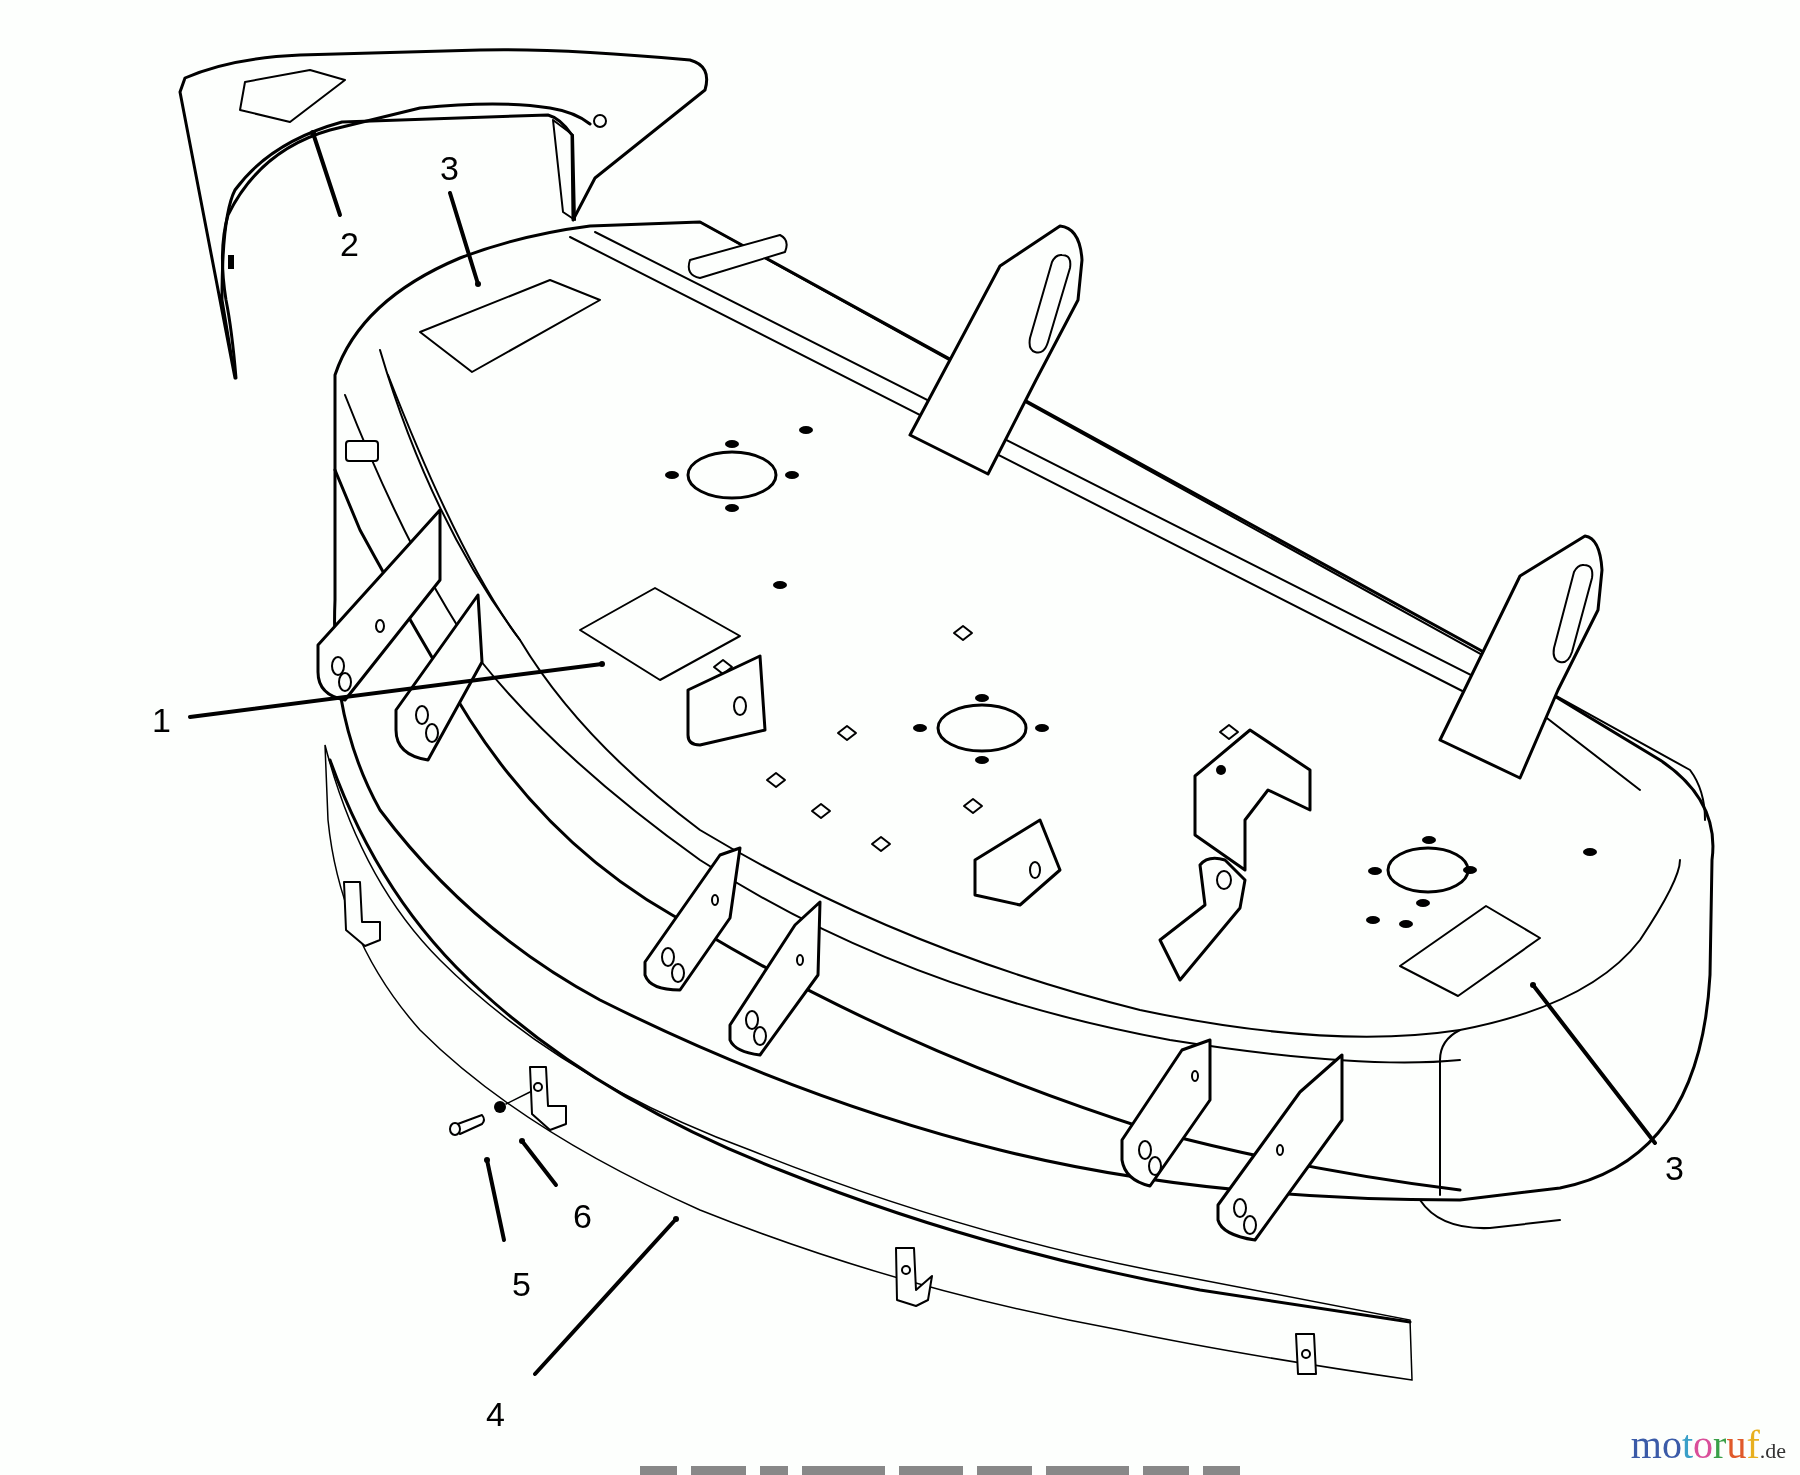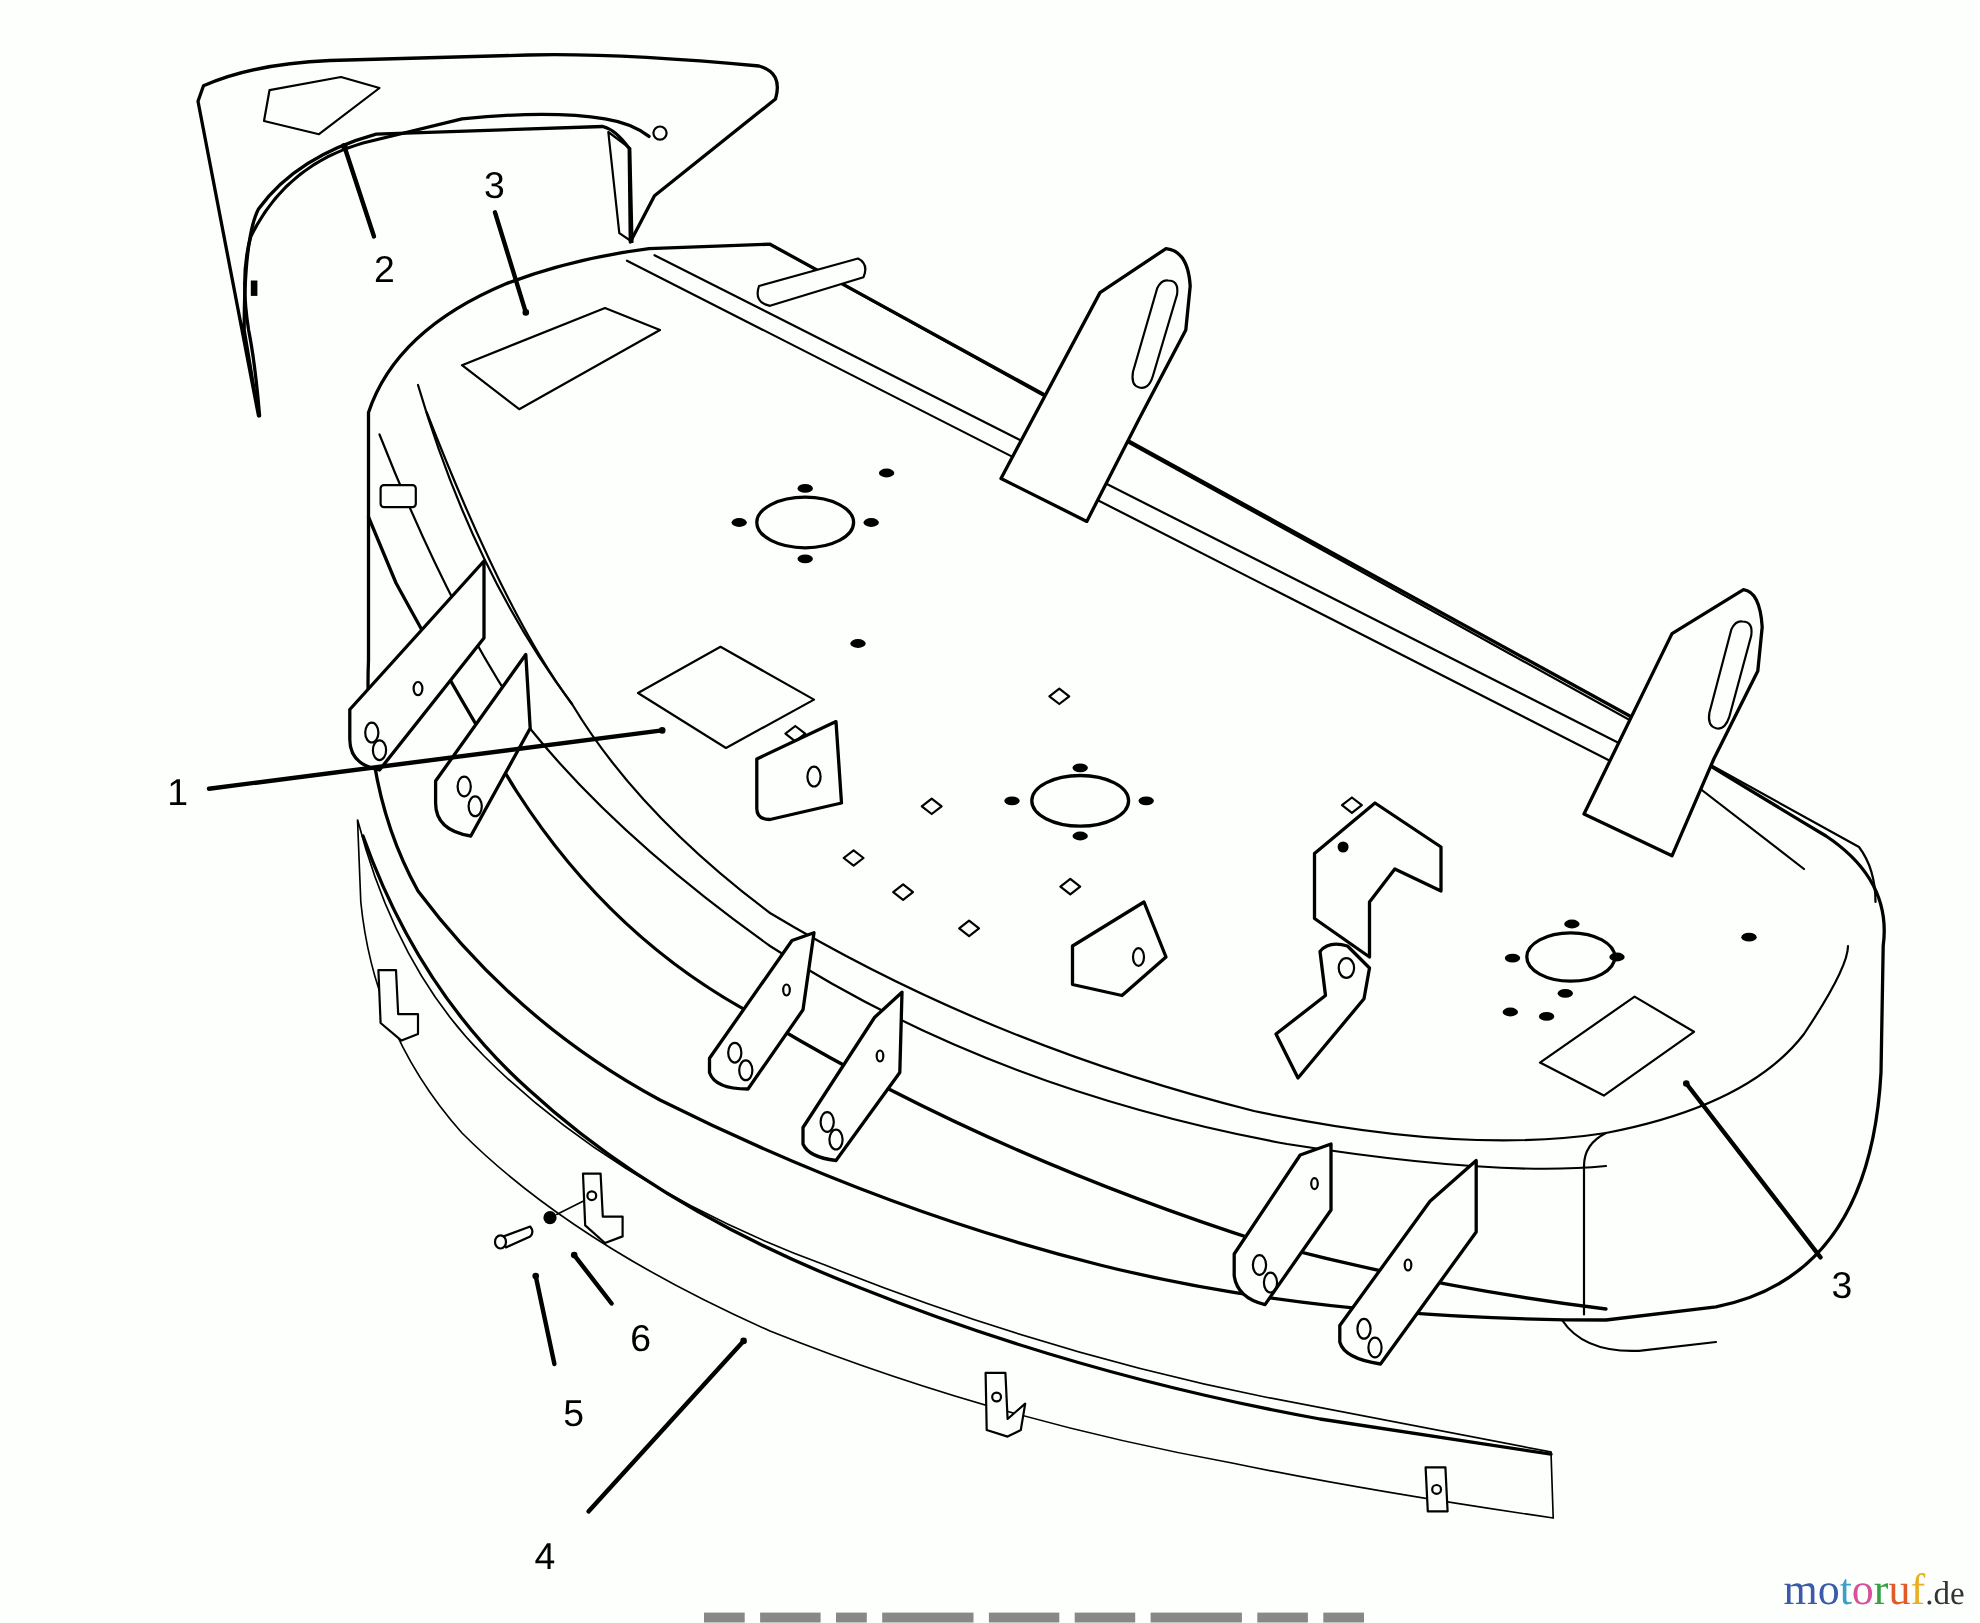--- a/index.html
+++ b/index.html
@@ -8,21 +8,21 @@
     #diagram { position: absolute; left: 0; top: 0; width: 1800px; height: 1475px; }
     .ln { fill: none; stroke: #000; stroke-width: 3; stroke-linejoin: round; stroke-linecap: round; }
     .ln-thin { fill: none; stroke: #000; stroke-width: 2; stroke-linejoin: round; stroke-linecap: round; }
     .ln-hair { fill: none; stroke: #000; stroke-width: 1.5; stroke-linecap: round; }
     .fill-w { fill: #fdfffd; }
     .dot { fill: #000; }
     .leader { stroke: #000; stroke-width: 4; stroke-linecap: round; }
     .callout { font-family: "Liberation Sans", sans-serif; font-size: 34px; font-weight: 400; fill: #000; }
     .watermark { position: absolute; right: 14px; bottom: 10px; font-family: "Liberation Serif", serif;
                  font-size: 40px; letter-spacing: 0; line-height: 1; }
-    .watermark .tld { font-size: 30px; color: #333; }
+    .watermark .tld { font-size: 22px; color: #333; }
     .cut-text { position: absolute; left: 640px; top: 1466px; width: 600px; height: 9px;
                 display: flex; gap: 14px; }
     .cut-text span { display: inline-block; height: 9px; background: #888; }
   </style>
 </head>
 <body>
 
 <svg id="diagram" viewBox="0 0 1800 1475" xmlns="http://www.w3.org/2000/svg">
 
   <g>

